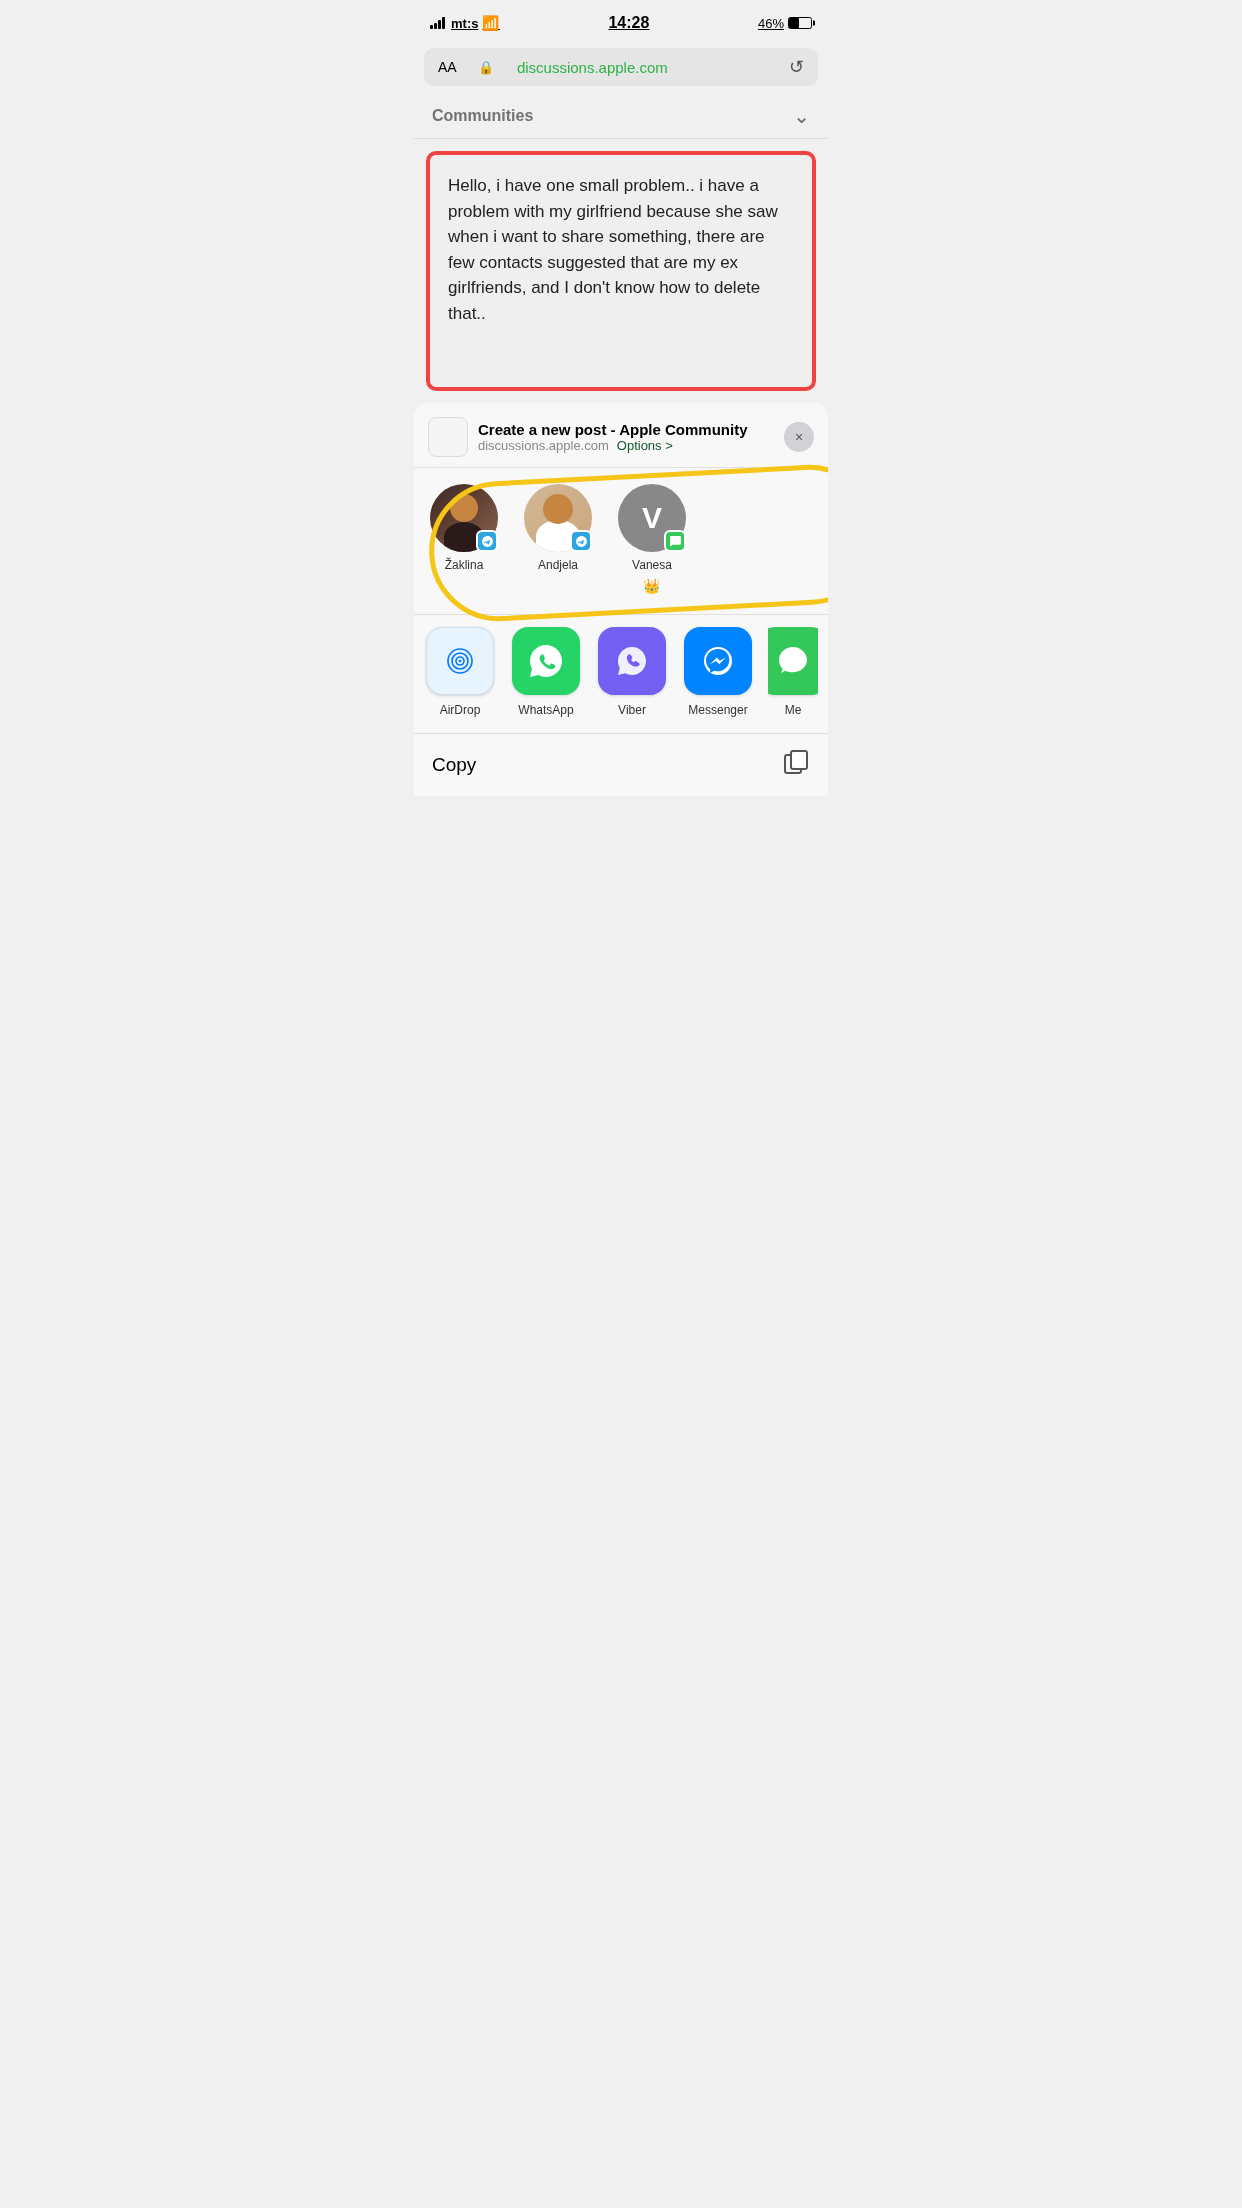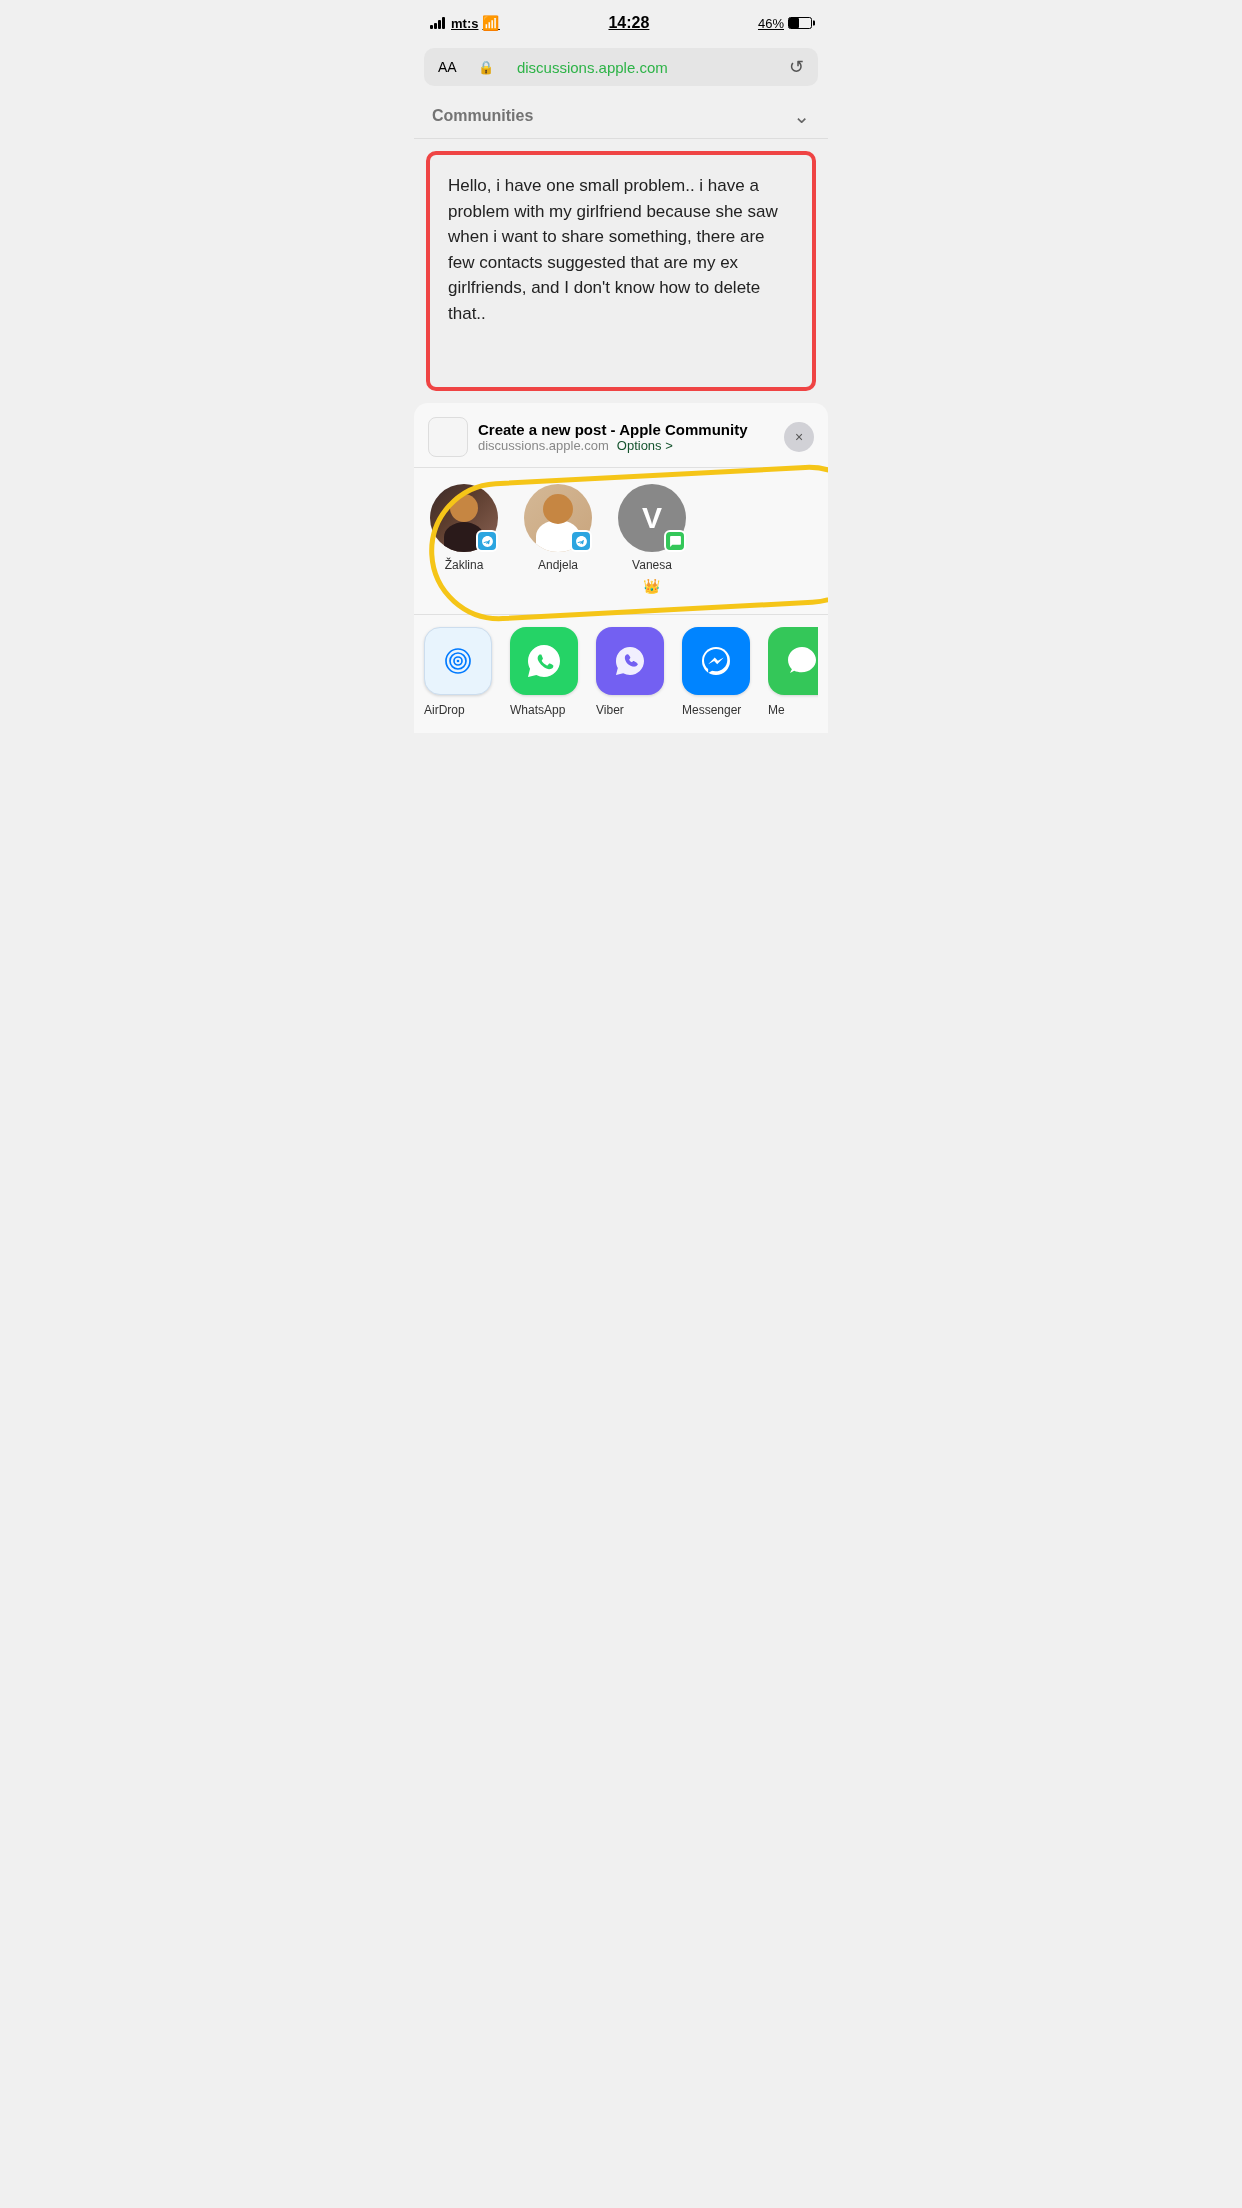--- a/index.html
+++ b/index.html
@@ -368,21 +368,21 @@
     .app-icons-row {
       padding: 12px 10px 16px;
       display: flex;
       gap: 14px;
       border-top: 1px solid #e0e0e0;
       overflow: hidden;
     }
     .app-item {
       display: flex;
       flex-direction: column;
-      align-items: flex-start;
+      align-items: center;
       gap: 8px;
       min-width: 72px;
     }
     .app-icon {
       width: 68px;
       height: 68px;
       border-radius: 16px;
       display: flex;
       align-items: center;
       justify-content: center;
@@ -583,14 +583,23 @@
       <div class="app-icon" style="background:#34c759; min-width:60px; border-radius:16px;">
         <svg width="36" height="36" viewBox="0 0 36 36" fill="white">
           <path d="M18 4C10.27 4 4 9.8 4 17c0 3.56 1.48 6.78 3.88 9.16L6 30l4.2-2.18c2.26.96 4.76 1.52 7.38 1.52C25.73 29.34 32 23.54 32 17S25.73 4 18 4z"></path>
         </svg>
       </div>
       <span class="app-name">Me</span>
     </div>
 
   </div>
 
+  <div class="copy-row">
+    <span class="copy-text">Copy</span>
+    <span class="copy-icon">
+      <svg width="28" height="28" viewBox="0 0 28 28" fill="none">
+        <rect x="3" y="7" width="16" height="18" rx="2" stroke="#555" stroke-width="2" fill="none"></rect>
+        <rect x="9" y="3" width="16" height="18" rx="2" stroke="#555" stroke-width="2" fill="white"></rect>
+      </svg>
+    </span>
+  </div>
 
 </div>
 
 </body></html>

